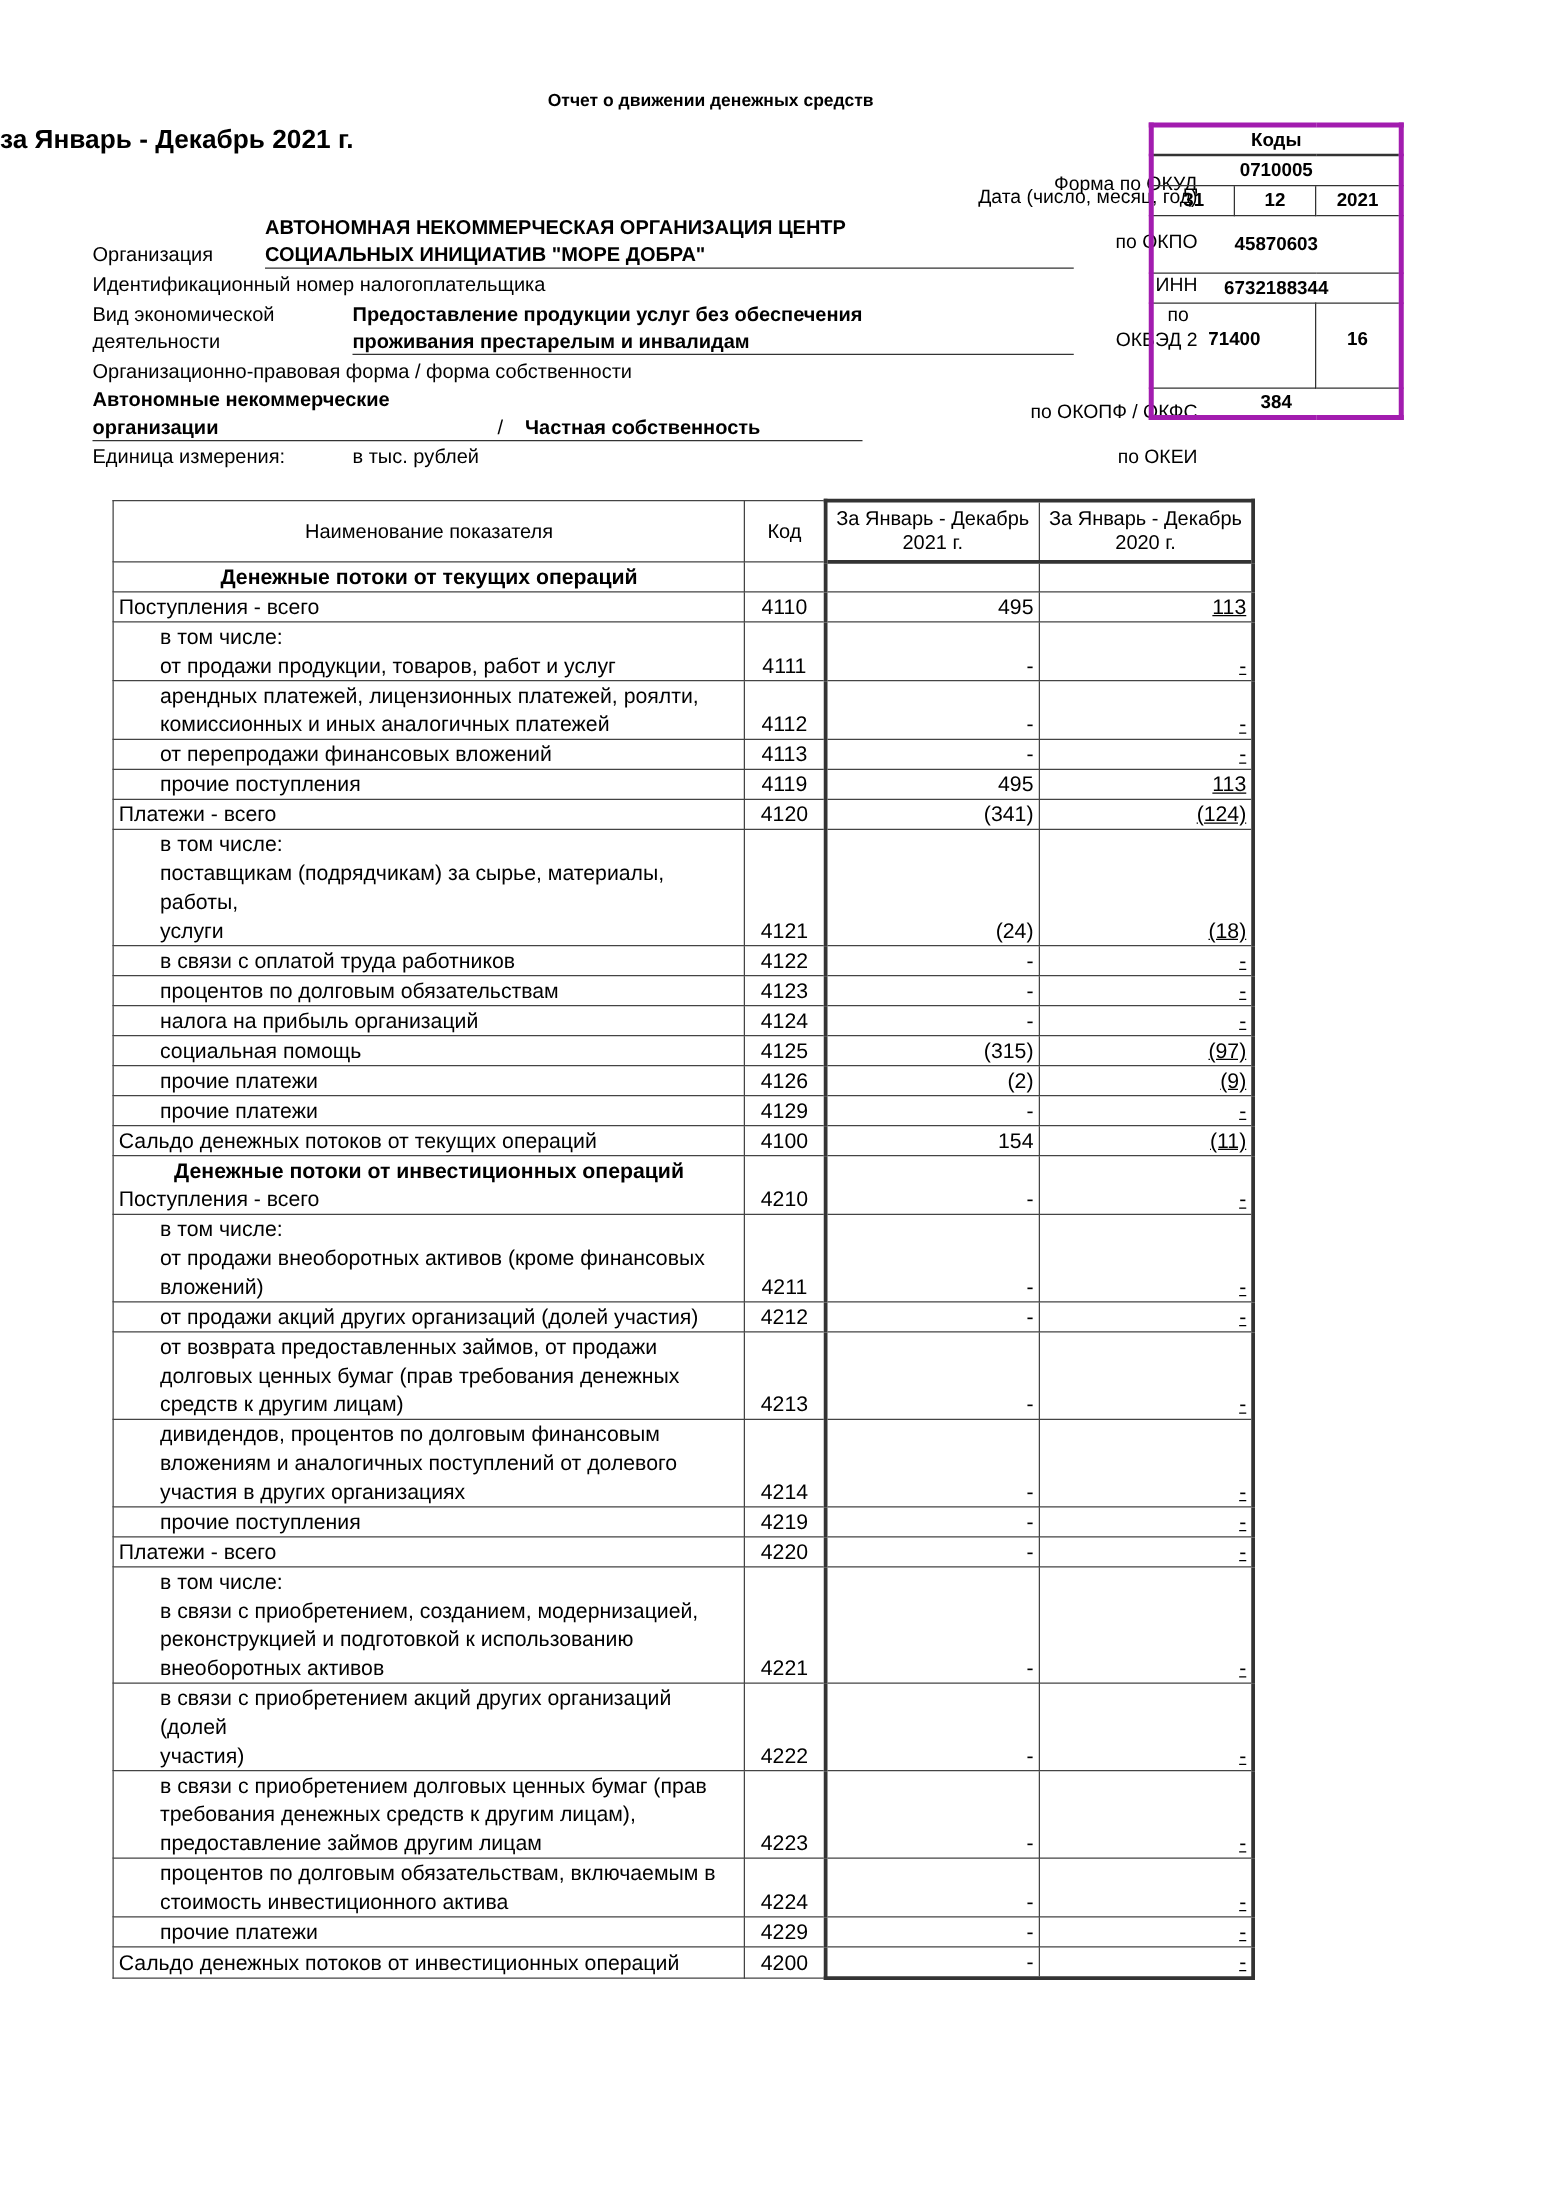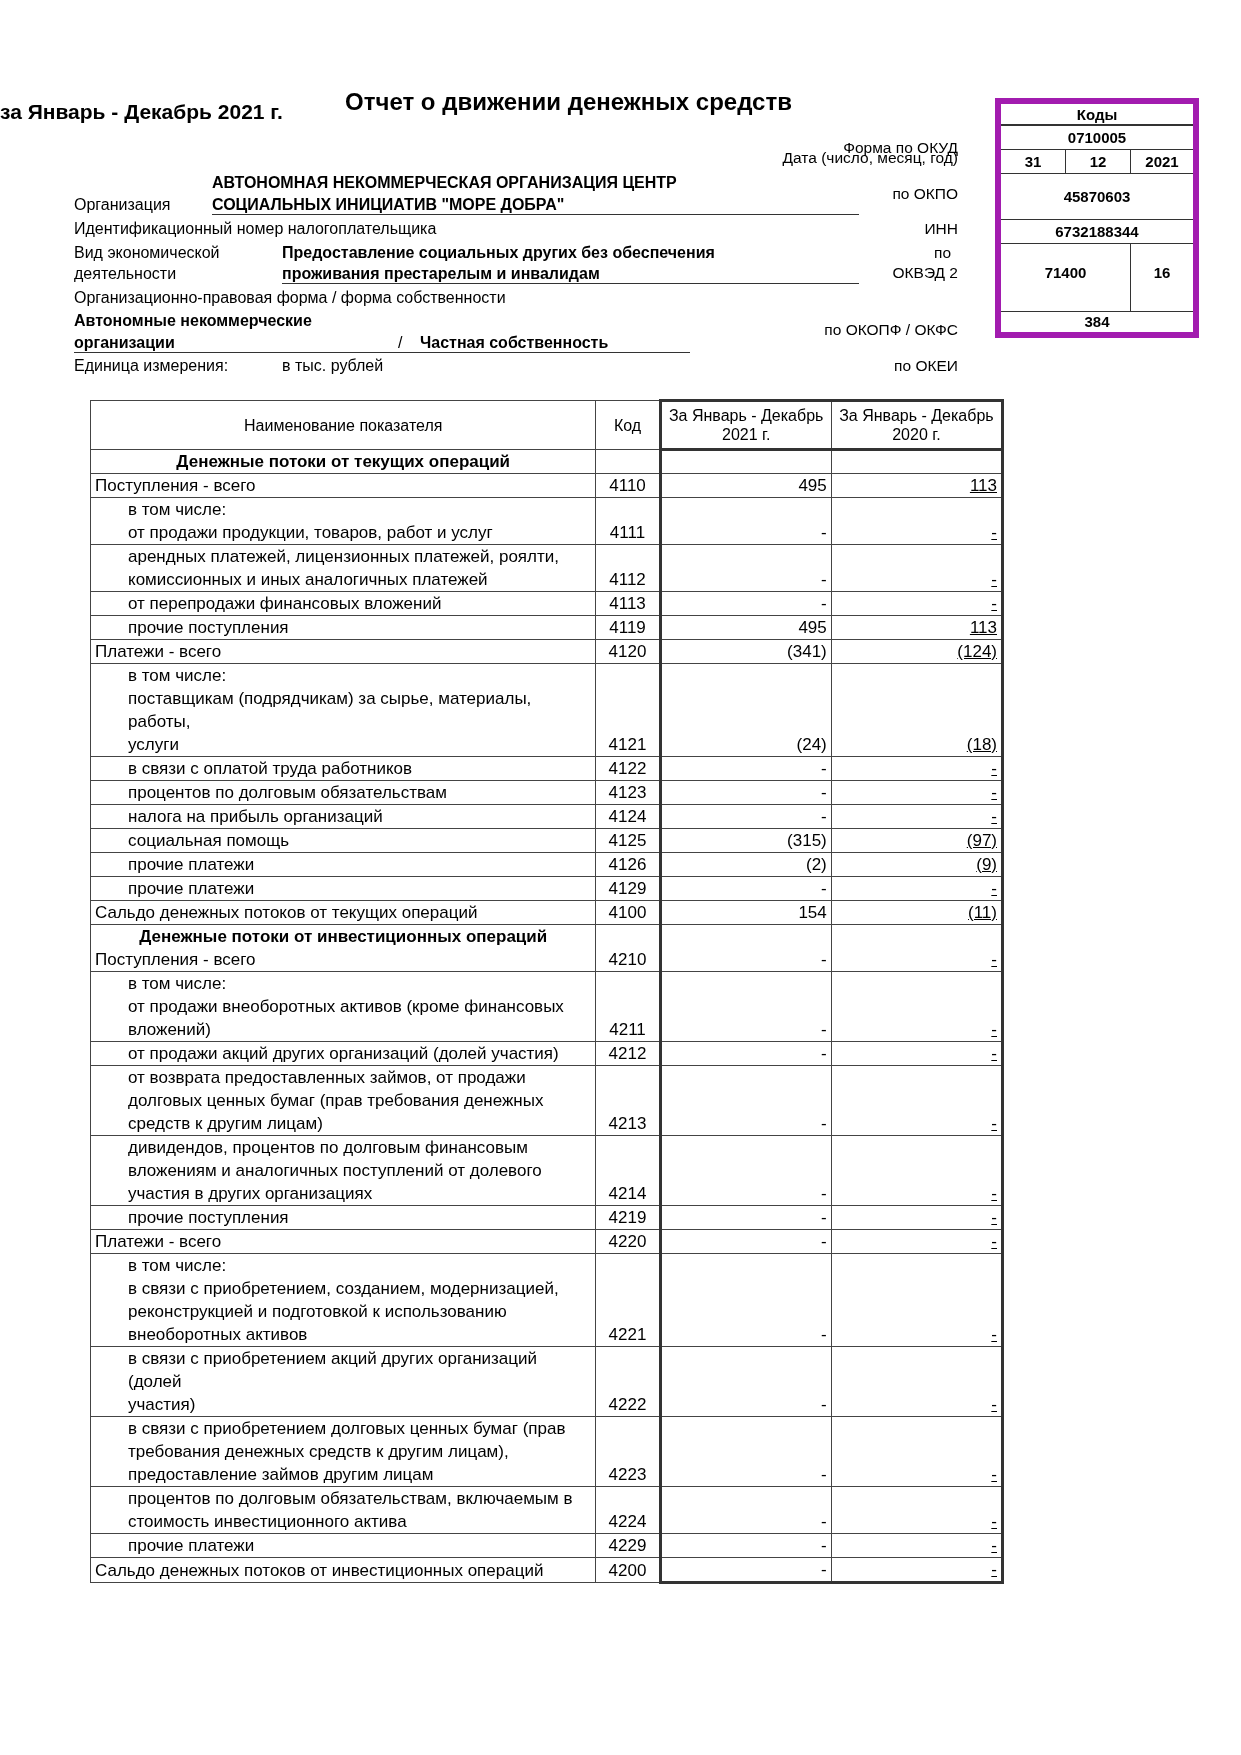--- a/index.html
+++ b/index.html
@@ -1,25 +1,25 @@
 <!DOCTYPE html>
 <html><head>
 <meta charset="utf-8">
 <style>
   html,body{margin:0;padding:0;background:#fff;}
   body{width:1241px;height:1755px;position:relative;font-family:"Liberation Sans",sans-serif;color:#000;overflow:hidden;}
   .abs{position:absolute;}
-  .title{left:0;width:1137px;top:72px;text-align:center;font-weight:bold;font-size:24px;margin-top:16px;}
+  .title{left:0;width:1137px;top:72px;text-align:center;font-weight:bold;font-size:14px;}
   .subtitle{left:0;width:1137px;top:100px;font-weight:bold;font-size:21px;}
   .lbl{font-size:16px;white-space:nowrap;}
   .rlbl{font-size:15.5px;text-align:right;white-space:nowrap;}
   .bold{font-weight:bold;}
   .uline{border-bottom:1.5px solid #333;}
   
-  .codes{left:995px;top:98px;width:204px;border:6px solid #a21caf;border-collapse:collapse;}
+  .codes{left:919px;top:98px;width:204px;border:4px solid #a21caf;border-collapse:collapse;}
   .codes td{border:1.5px solid #333;text-align:center;font-weight:bold;font-size:15px;padding:0;}
   
   table.main{position:absolute;left:90px;top:399px;width:914px;border-collapse:collapse;font-size:17px;}
   table.main td{border:1.5px solid #444;padding:0 4px;vertical-align:bottom;line-height:23px;}
   table.main td.code{text-align:center;width:60px;}
   table.main td.v{text-align:right;width:199px;}
   table.main td.v21{border-left:3px solid #333;margin-top:40px;}
   table.main td.v20{border-right:3px solid #333;text-decoration:underline;}
   table.main td.name{width:580px;}
   table.main td.ind{padding-left:37px;margin-top:44px;}
@@ -71,21 +71,21 @@
       </tr>
 </tbody>
   </table>
 
 <div class="abs lbl bold" style="left:212px;top:174px;">АВТОНОМНАЯ НЕКОММЕРЧЕСКАЯ ОРГАНИЗАЦИЯ ЦЕНТР</div>
 <div class="abs lbl" style="left:74px;top:196px;">Организация</div>
 <div class="abs lbl bold uline" style="left:212px;top:196px;width:647px;">СОЦИАЛЬНЫХ ИНИЦИАТИВ "МОРЕ ДОБРА"</div>
 <div class="abs lbl" style="left:74px;top:220px;">Идентификационный номер налогоплательщика</div>
 <div class="abs lbl" style="left:74px;top:244px;">Вид экономической</div>
 <div class="abs lbl" style="left:74px;top:265px;">деятельности</div>
-<div class="abs lbl bold" style="left:282px;top:244px;">Предоставление социальных других без обеспечения</div>
+<div class="abs lbl bold" style="left:282px;top:244px;">Предоставление продукции услуг без обеспечения</div>
 <div class="abs lbl bold uline" style="left:282px;top:265px;width:577px;">проживания престарелым и инвалидам</div>
 <div class="abs lbl" style="left:74px;top:289px;">Организационно-правовая форма / форма собственности</div>
 <div class="abs lbl bold" style="left:74px;top:312px;">Автономные некоммерческие</div>
 <div class="abs lbl bold uline" style="left:74px;top:334px;width:616px;">организации</div>
 <div class="abs lbl" style="left:398px;top:334px;">/</div>
 <div class="abs lbl bold" style="left:420px;top:334px;">Частная собственность</div>
 <div class="abs lbl" style="left:74px;top:357px;">Единица измерения:</div>
 <div class="abs lbl" style="left:282px;top:357px;">в тыс. рублей</div>
 
 <table class="main" style="top:399px">

